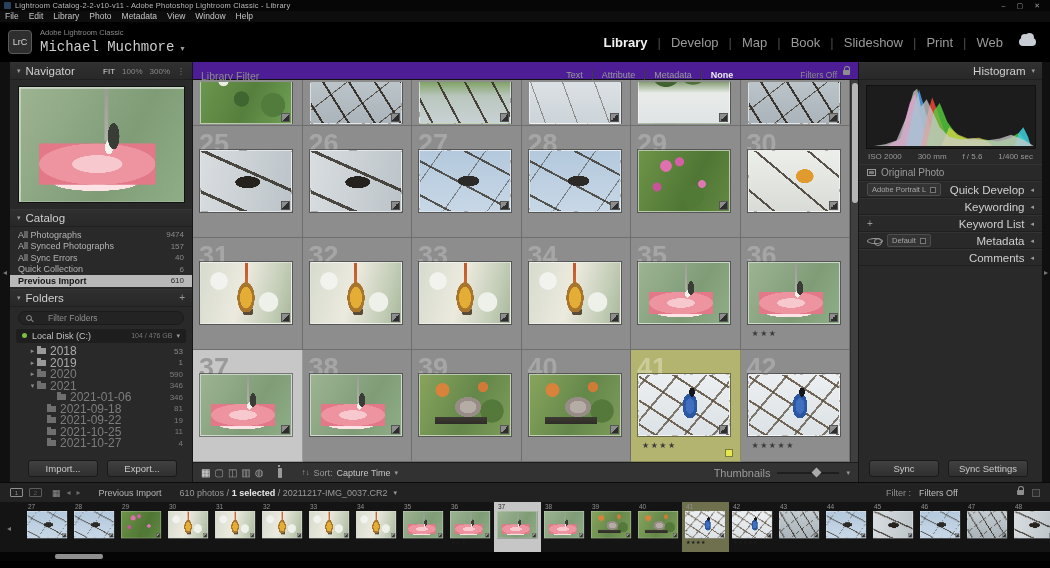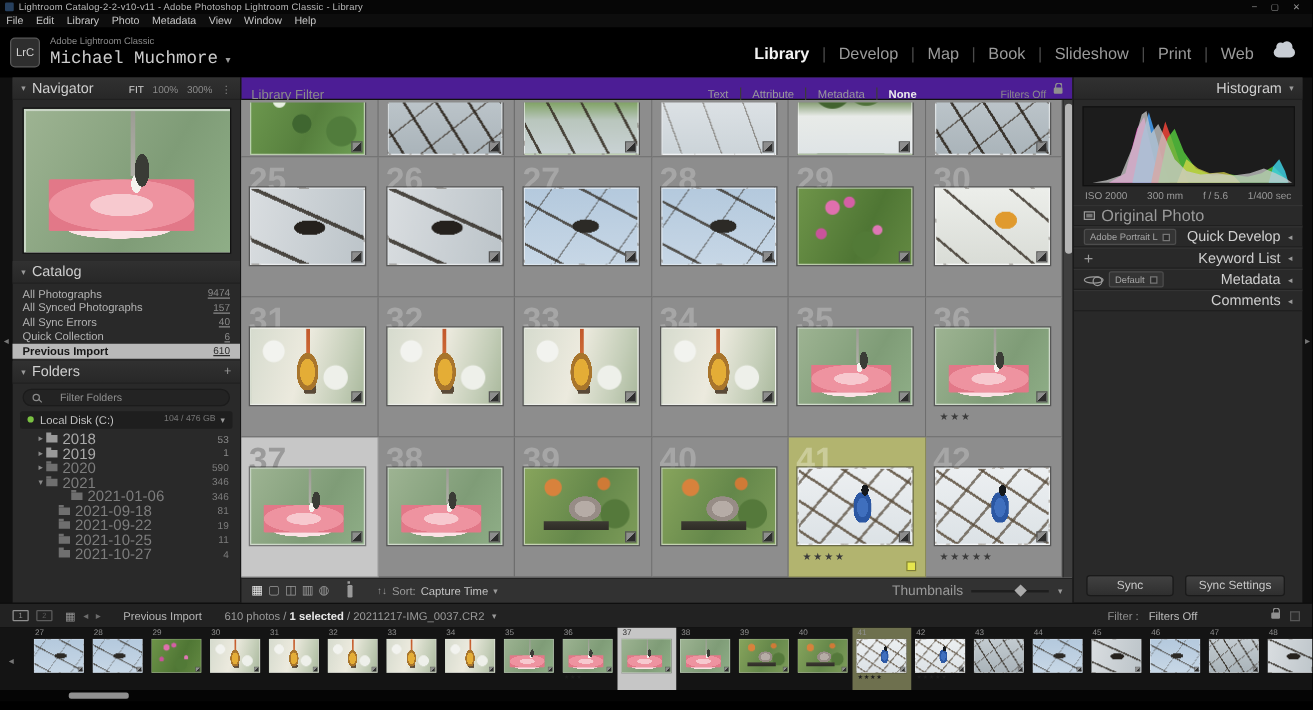--- a/index.html
+++ b/index.html
@@ -42,21 +42,21 @@
   .phdr-r .tri{margin:0 0 0 6px;}
   
   .navzoom{margin-left:auto;display:flex;align-items:center;gap:7px;font-size:8px;color:#8a8a8a;}
   .navzoom .z0{color:#d8d8d8;}
   .navprev{width:167px;height:117px;margin:6px auto 6px;border:1px solid #121212;overflow:hidden;position:relative;flex:none;}
   .navprev .photo{transform:scale(1.82,1.88);transform-origin:0 0;}
   
   .catrows{padding:2px 0;}
   .crow{height:11.5px;display:flex;align-items:center;padding:0 8px;}
   .crow .lbl{font-size:9px;color:#b3b3b3;}
-  .crow .cnt{margin-left:auto;font-size:8px;color:#8a8a8a;text-decoration:underline;}
+  .crow .cnt{margin-left:auto;font-size:8px;color:#8a8a8a;}
   .crow.sel{background:#b9b9b9;}
   .crow.sel .lbl{color:#161616;font-weight:700;}
   .crow.sel .cnt{color:#2a2a2a;}
   .plus{margin-left:auto;color:#9a9a9a;font-size:10px;}
   .filterrow{margin:4px 8px 3px;height:14px;background:#232323;border:1px solid #1b1b1b;border-radius:7px;
     display:flex;align-items:center;padding:0 7px;gap:11px;}
   .mag{width:6px;height:6px;border:1px solid #8a8a8a;border-radius:50%;position:relative;margin-right:5px;flex:none;}
   .mag::after{content:"";position:absolute;width:4px;height:1px;background:#8a8a8a;transform:rotate(45deg);right:-3px;bottom:-1px;}
   .filterrow .lbl{font-size:8.5px;color:#8f8f8f;}
   .driverow{margin:1px 6px 2px;height:14px;background:#1e1e1e;border-radius:2px;display:flex;align-items:center;padding:0 6px;}
@@ -119,21 +119,21 @@
   .thumbgrp{margin-left:auto;display:flex;align-items:center;gap:7px;}
   .thumbslbl{font-size:11px;color:#9a9a9a;}
   .slider{width:62px;height:2px;background:#1e1e1e;position:relative;}
   .sthumb{position:absolute;top:-3px;left:36px;width:7px;height:7px;background:#ababab;transform:rotate(45deg);}
   
   .histbox{width:170px;height:64px;margin:5px auto 2px;background:#1c1c1c;border:1px solid #111;flex:none;}
   .exifrow{display:flex;justify-content:space-between;padding:1px 9px 3px;font-size:8px;color:#9a9a9a;flex:none;}
   .prow{height:17px;display:flex;align-items:center;padding:0 8px;border-top:1px solid #333;border-bottom:1px solid #1f1f1f;flex:none;}
   .origicon{width:9px;height:7px;border:1px solid #9a9a9a;margin-right:5px;position:relative;}
   .origicon::after{content:"";position:absolute;inset:1px;background:#777;}
-  .prow .lbl{font-size:13px;color:#9a9a9a;}
+  .prow .lbl{font-size:10px;color:#9a9a9a;}
   .chip{background:#343434;border:1px solid #4d4d4d;border-radius:2px;color:#a6a6a6;font-size:7.5px;
     padding:1px 4px;display:flex;align-items:center;gap:4px;}
   .chipbox{width:6px;height:6px;border:1px solid #777;background:#2a2a2a;}
   .hdr-title{margin-left:auto;font-size:11.5px;color:#cfcfcf;}
   .eye{width:6px;height:6px;border-radius:50%;border:1px solid #9a9a9a;position:relative;margin-right:4px;flex:none;}
   .eye::after{content:"";position:absolute;left:6px;top:-1px;width:6px;height:6px;border-radius:50%;border:1px solid #9a9a9a;}
   .meta-eye-wrap{width:16px;}
   
   .fsheader{height:20px;background:#222;border-top:1px solid #0a0a0a;display:flex;align-items:center;padding:0 10px;gap:6px;}
   .mon{width:13px;height:9px;border:1px solid #8f8f8f;font-size:6px;color:#8f8f8f;text-align:center;line-height:8px;border-radius:1px;}
@@ -381,20 +381,24 @@
           <span class="cnt">11</span>
         </div>
         <div class="trow dim" style="padding-left: 28px;">
           <span class="caret"></span>
           <span class="fico"></span>
           <span class="lbl">2021-10-27</span>
           <span class="cnt">4</span>
         </div>
       </div>
 
+    <div class="panelbtns">
+      <div class="pbtn">Import...</div>
+      <div class="pbtn">Export...</div>
+    </div>
   </aside>
 
   <section class="center">
     <div class="filterbar">
       <span class="title">Library Filter</span>
       <span class="fopts" id="fopts">
           <span class="fopt">Text</span>
           <span class="fopt">Attribute</span>
           <span class="fopt">Metadata</span>
           <span class="fopt active">None</span>
@@ -652,20 +656,24 @@
     </div>
     <div class="prow">
       <span class="chip">
         <span>Adobe Portrait L</span>
         <span class="chipbox"></span>
       </span>
       <span class="hdr-title">Quick Develop</span>
       <span class="tri" style="margin-left:6px">◂</span>
     </div>
     <div class="prow">
+      <span class="hdr-title">Keywording</span>
+      <span class="tri" style="margin-left:6px">◂</span>
+    </div>
+    <div class="prow">
       <span class="lbl">+</span>
       <span class="hdr-title">Keyword List</span>
       <span class="tri" style="margin-left:6px">◂</span>
     </div>
     <div class="prow">
       <span class="eye meta-eye-wrap"></span>
       <span class="chip">
         <span>Default</span>
         <span class="chipbox"></span>
       </span>

